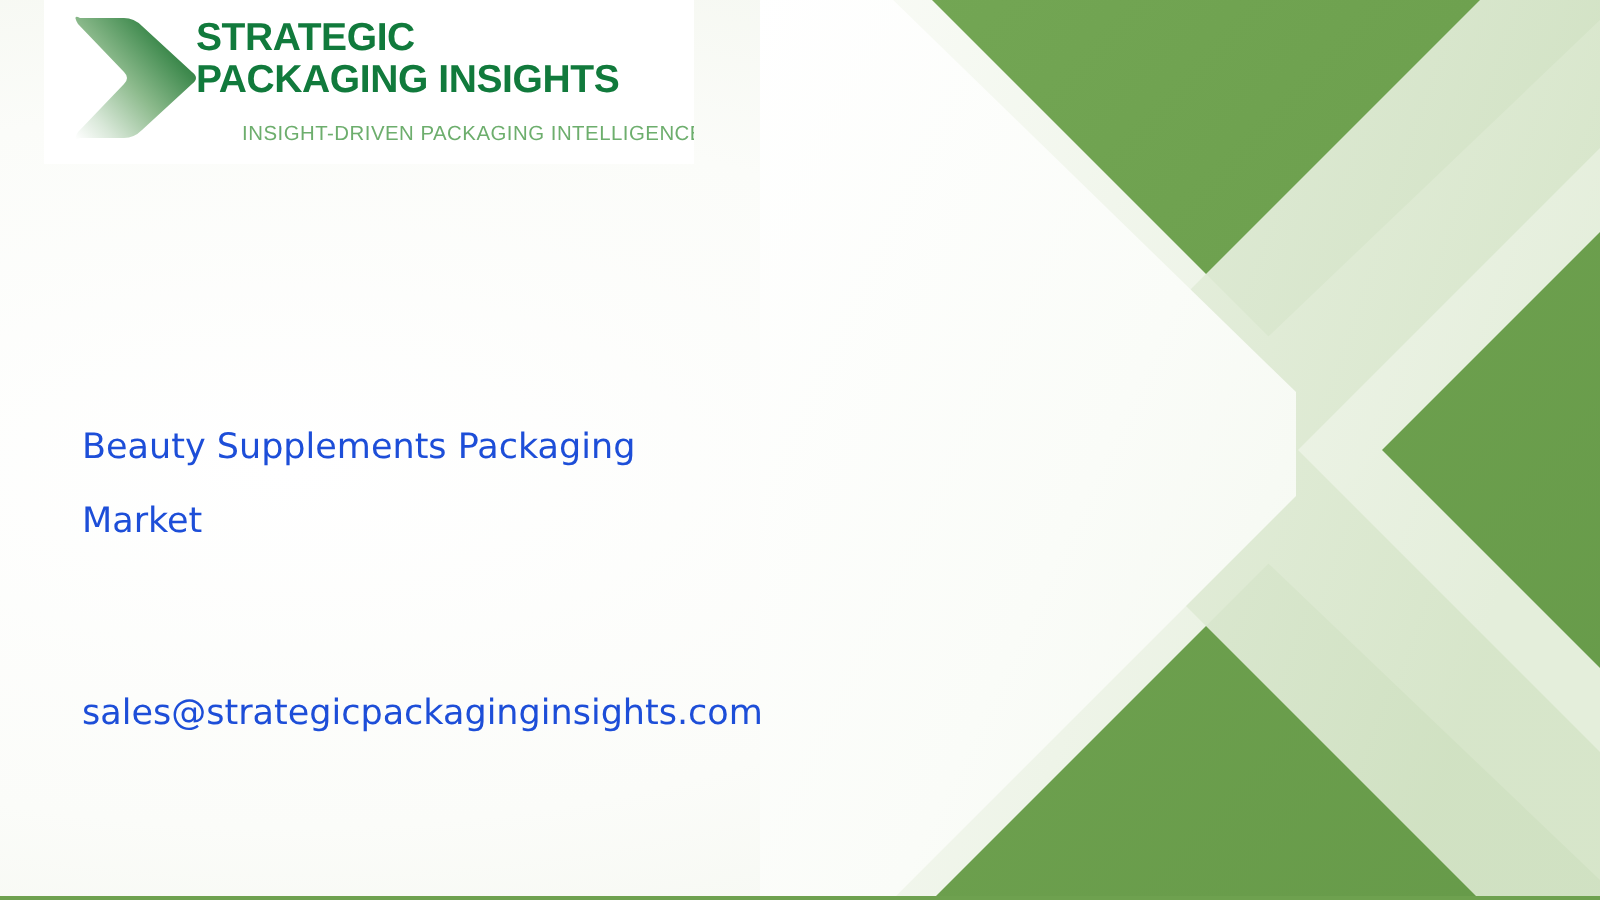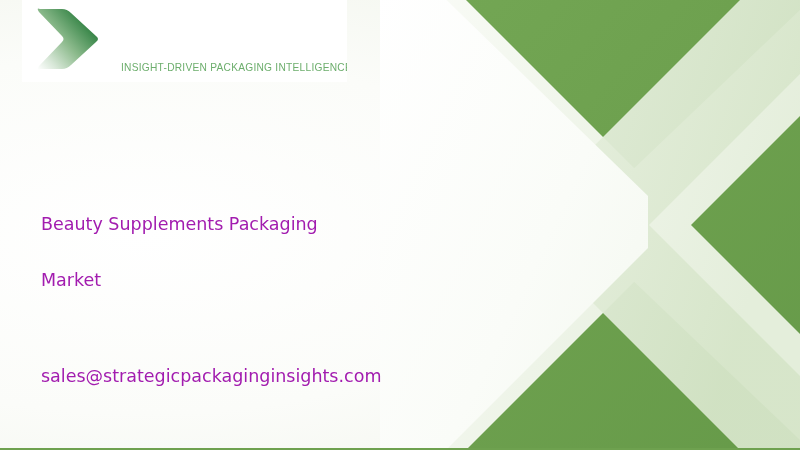--- a/index.html
+++ b/index.html
@@ -100,25 +100,25 @@
   
   .copy {
     position: absolute;
     left: 41px;
     top: 212px;
     width: 470px;
   }
   .copy-line {
     font-family: "DejaVu Sans", sans-serif;
     font-size: 17.5px;
-    color: #a21caf;
+    color: #1d4ed8;
     line-height: 24px;
     white-space: nowrap;
   }
-  .copy-line.title-b { margin-top: 32px; }
+  .copy-line.title-b { margin-top: 13px; }
   .copy-line.email   { margin-top: 72px; }
 </style>
 </head>
 <body>
 
 <div id="slide">
 
   <div class="bg-base"></div>
 
   <div class="art">
@@ -173,20 +173,24 @@
             <stop offset="48%" stop-color="#8cba8c"></stop>
             <stop offset="78%" stop-color="#3f8a4e"></stop>
             <stop offset="100%" stop-color="#216b38"></stop>
           </linearGradient>
         </defs>
         <path d="M6 6 Q2 4 5 9 L28 33 Q31 36 28 39 L5 63 Q2 68 6 66
                  L28 66 Q33 66 37 62 L62 39 Q66 36 62 33 L37 10
                  Q33 6 28 6 Z" fill="url(#markGrad)"></path>
       </svg>
     </div>
+    <div class="logo-words">
+      <div class="logo-line1">STRATEGIC</div>
+      <div class="logo-line2">PACKAGING INSIGHTS</div>
+    </div>
     <div class="logo-tag">INSIGHT-DRIVEN PACKAGING INTELLIGENCE</div>
   </div>
 
   <div class="copy">
     <div class="copy-line title-a">Beauty Supplements Packaging</div>
     <div class="copy-line title-b">Market</div>
     <div class="copy-line email">sales@strategicpackaginginsights.com</div>
   </div>
 
 </div>

